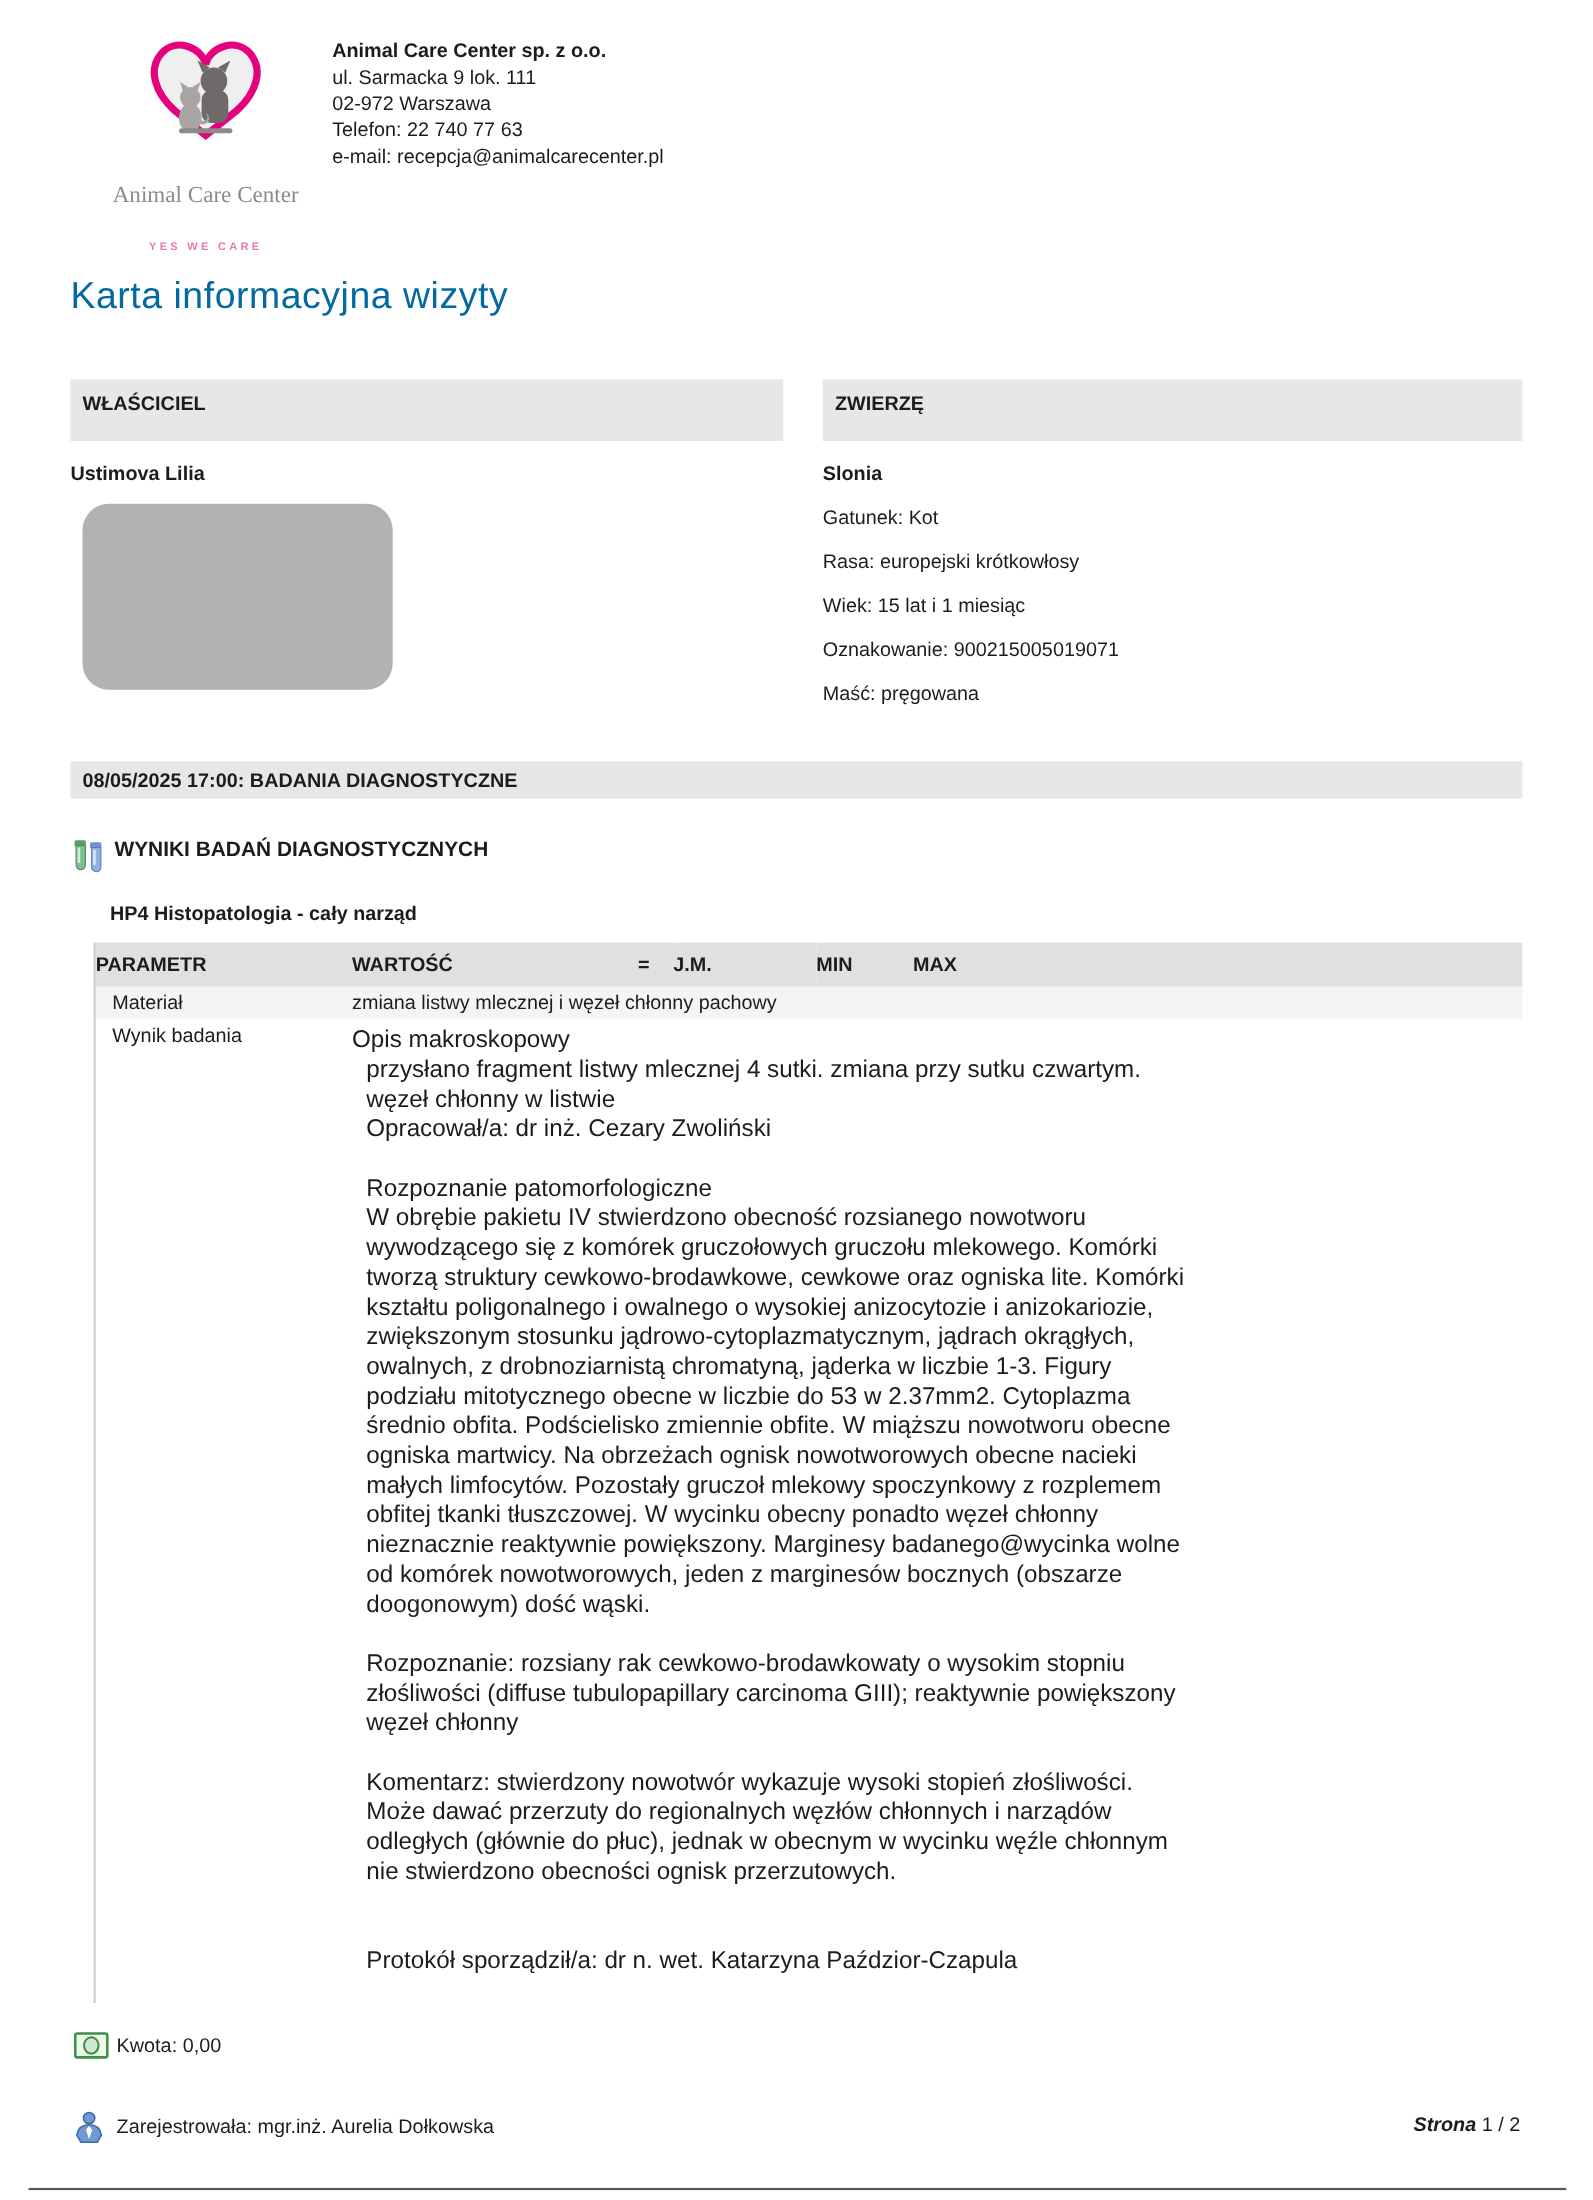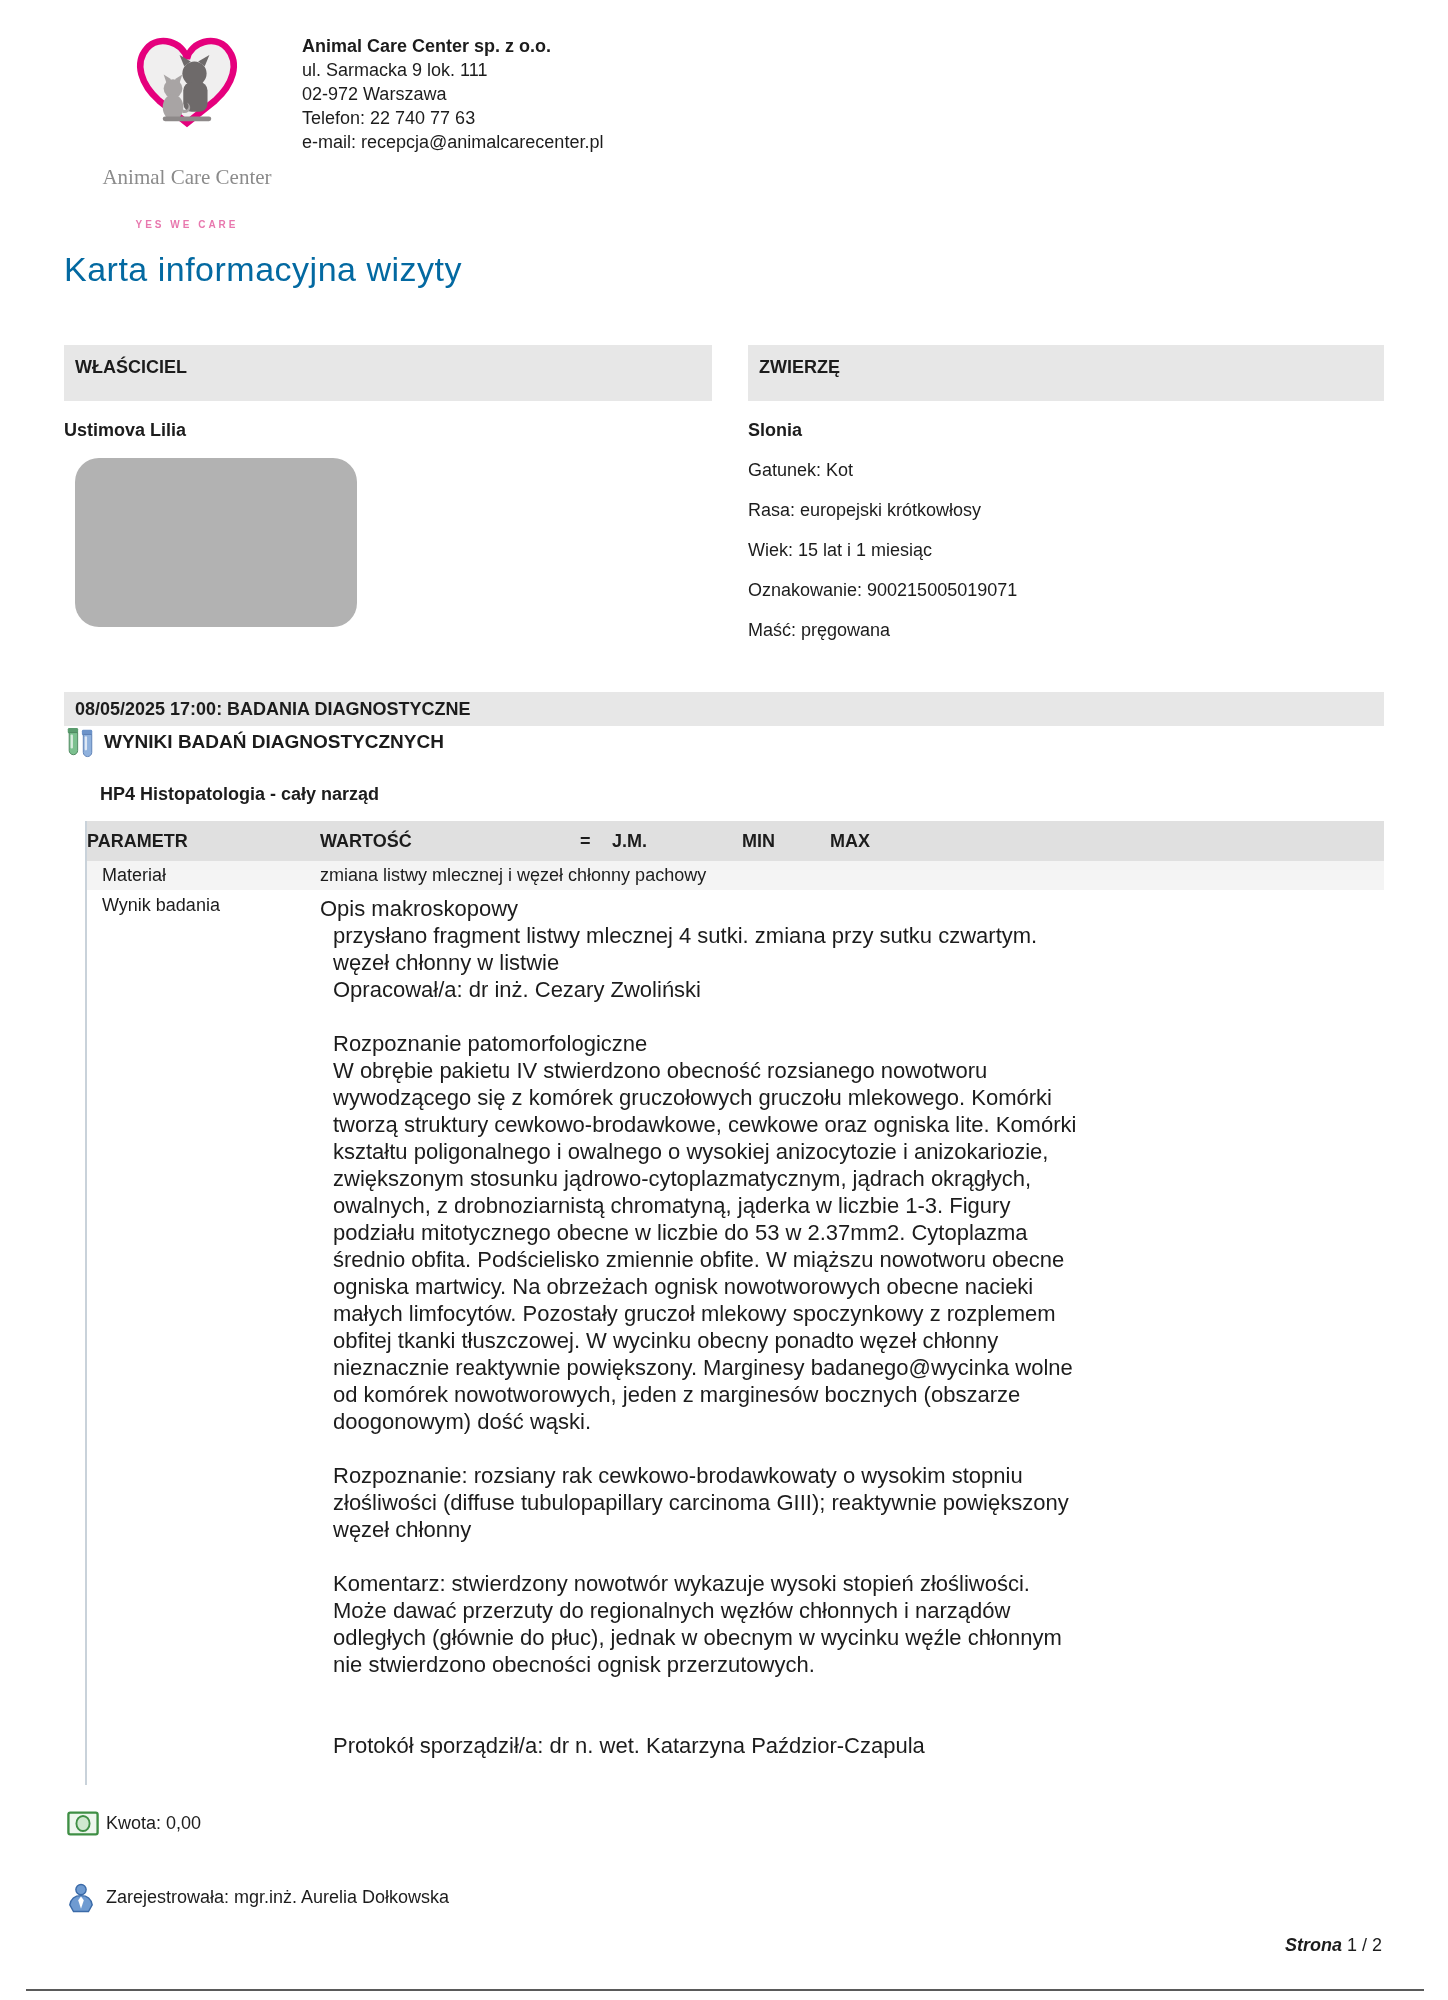--- a/index.html
+++ b/index.html
@@ -30,21 +30,21 @@
   .col-owner{width:648px;}
   .col-animal{width:636px;margin-left:36px;}
   .bar{background:#e7e7e7;height:56px;line-height:45px;font-weight:bold;padding-left:11px;box-sizing:border-box;}
   .owner-name{font-weight:bold;margin-top:19px;}
   .redacted-box{width:282px;height:169px;background:#b2b2b2;border-radius:24px;margin-top:17px;margin-left:11px;}
   .animal-name{font-weight:bold;margin-top:9px;line-height:40px;}
   .animal-line{line-height:40px;}
   
   .date-bar{background:#e7e7e7;height:34px;line-height:34px;font-weight:bold;padding-left:11px;margin-top:42px;box-sizing:border-box;}
   
-  .results-header{display:flex;align-items:center;}
+  .results-header{display:flex;align-items:flex-start;margin-top:36px;}
   .results-header svg{flex:0 0 auto;}
   .results-title{font-weight:bold;font-size:19px;margin-left:8px;}
   .test-name{font-weight:bold;margin-top:26px;margin-left:36px;}
   
   table.param-table{border-collapse:collapse;margin:16px 0 0 21px;width:1299px;border-left:2px solid #c9d2da;}
   table.param-table th{background:#e0e0e0;font-weight:bold;font-size:18px;height:40px;text-align:left;padding:0;}
   th.c-param{width:233px;padding-left:15px;}
   th.c-val{width:260px;text-align:right;}
   th.c-eq{width:32px;text-align:center;}
   th.c-jm{width:130px;padding-left:8px;}
@@ -60,21 +60,21 @@
   .rep-first{margin-left:0;}
   .gap1{margin-top:27px;}
   .gap2{margin-top:54px;}
   
   .kwota-row,.reg-row{display:flex;align-items:center;margin-left:0;}
   .kwota-row{margin-top:26px;}
   .reg-row{margin-top:46px;}
   .foot-icon{width:36px;display:flex;justify-content:flex-start;}
   .kwota-row span,.reg-row span{margin-left:3px;}
   
-  .page-num{position:absolute;bottom:44px;right:66px;font-size:18px;text-align:center;}
+  .page-num{position:absolute;bottom:58px;right:66px;font-size:18px;text-align:center;}
   .page-num .strona{font-weight:bold;font-style:italic;}
   .bottom-rule{position:absolute;bottom:9px;left:26px;right:24px;height:0;border-top:2px solid #5a5a5a;}
 </style>
 </head>
 <body>
 
 <div class="page">
 
   <header class="clinic-header">
     <div class="logo">

